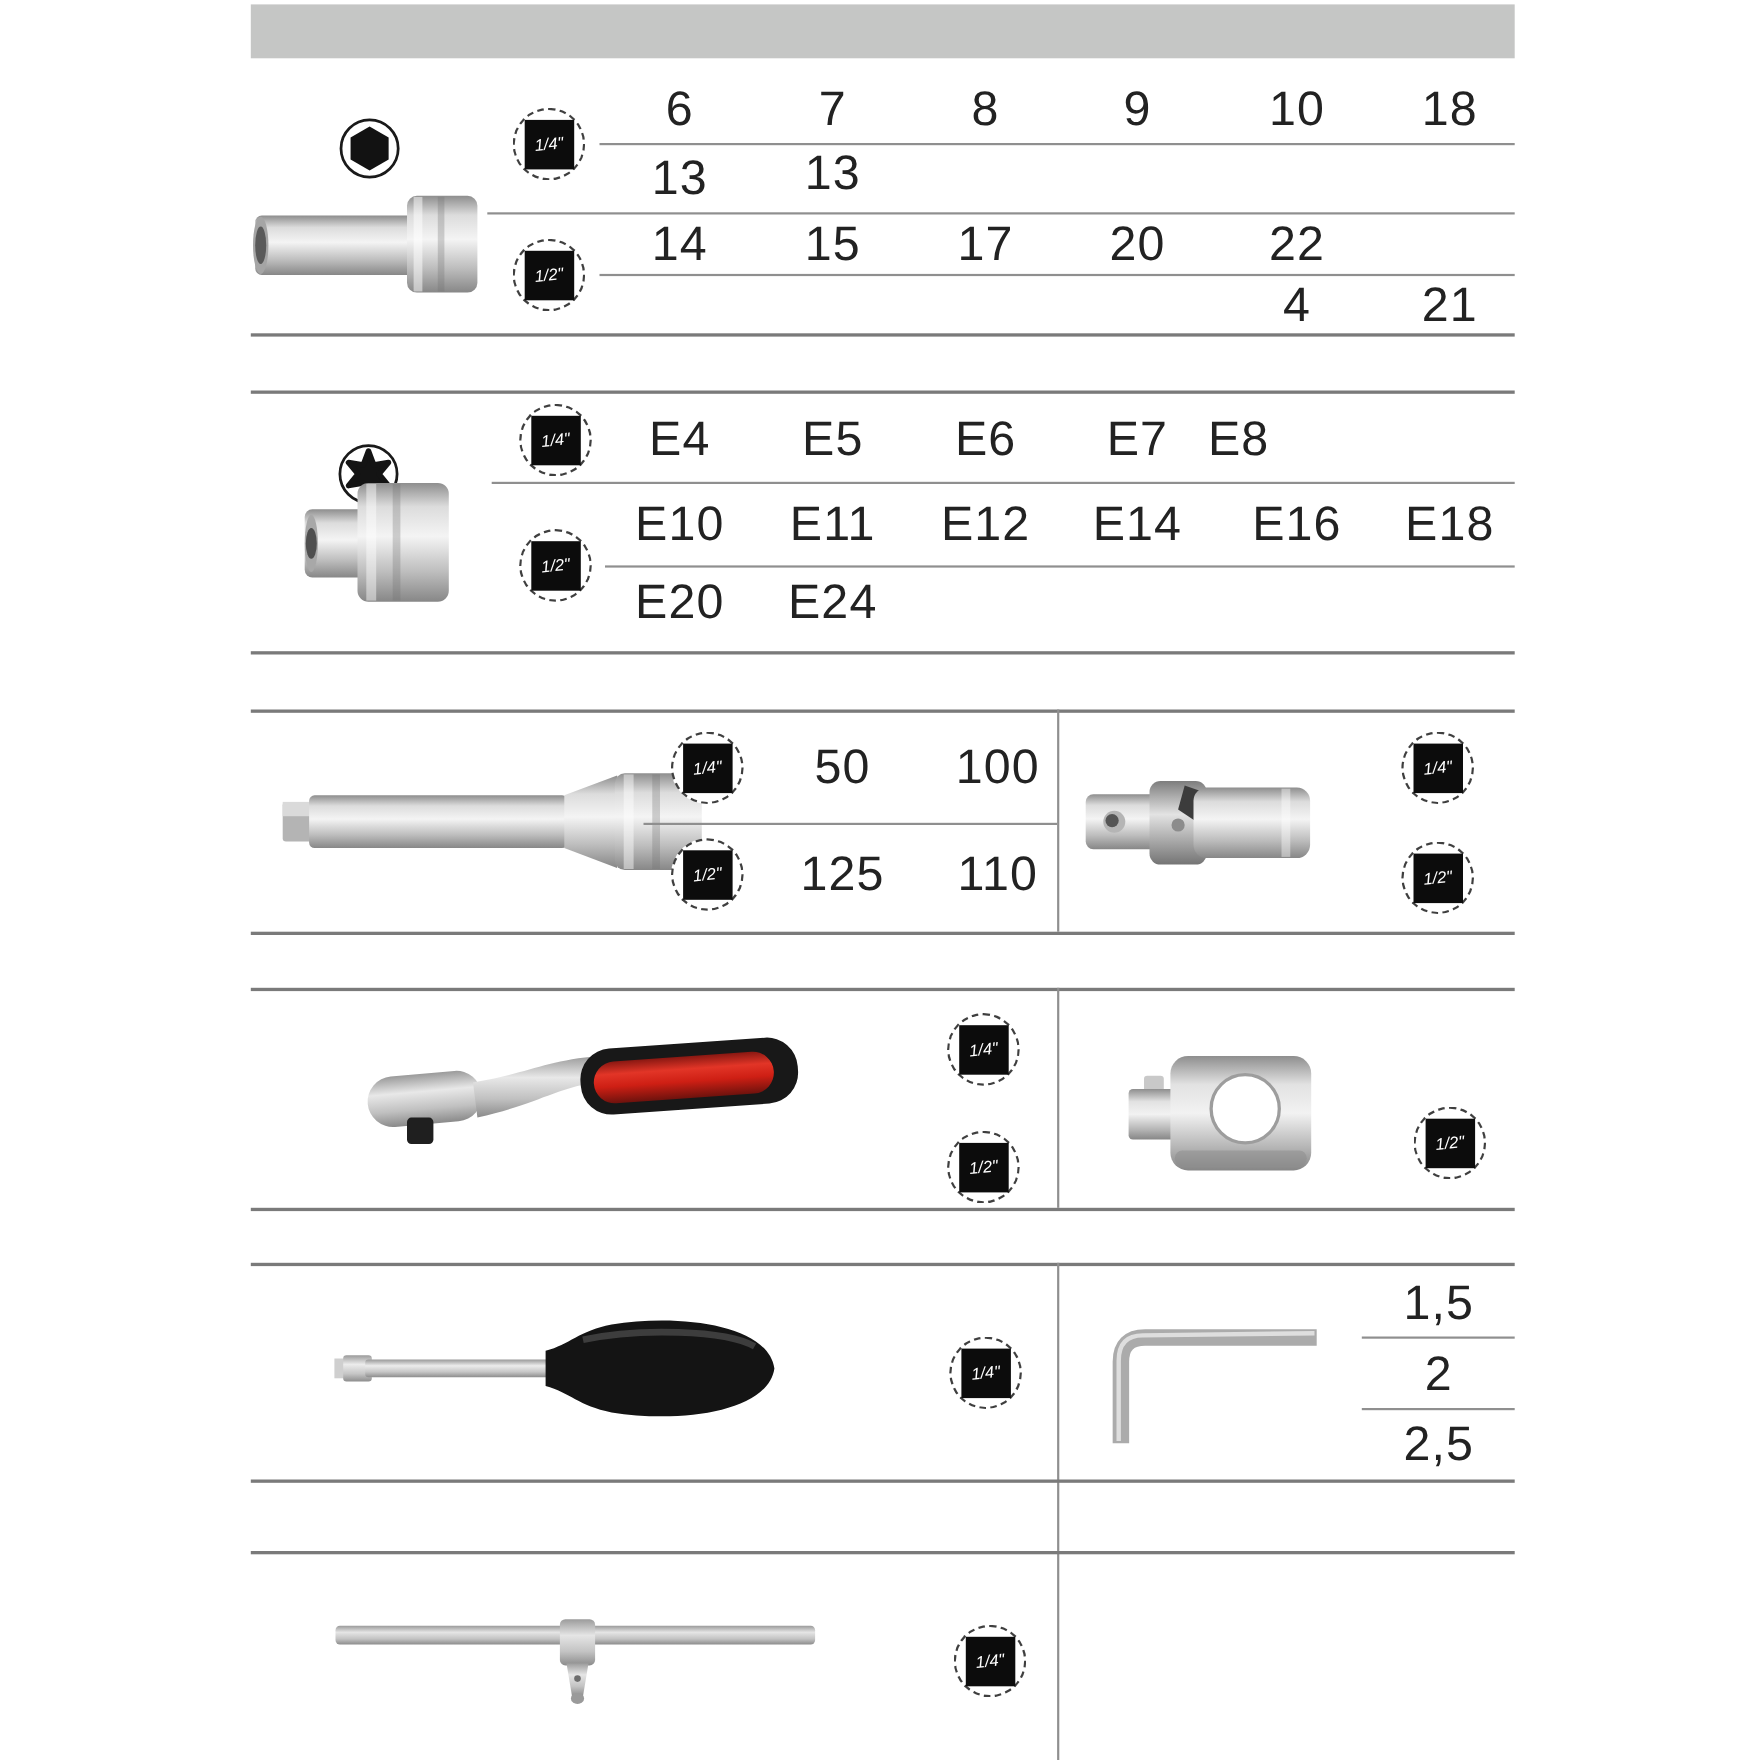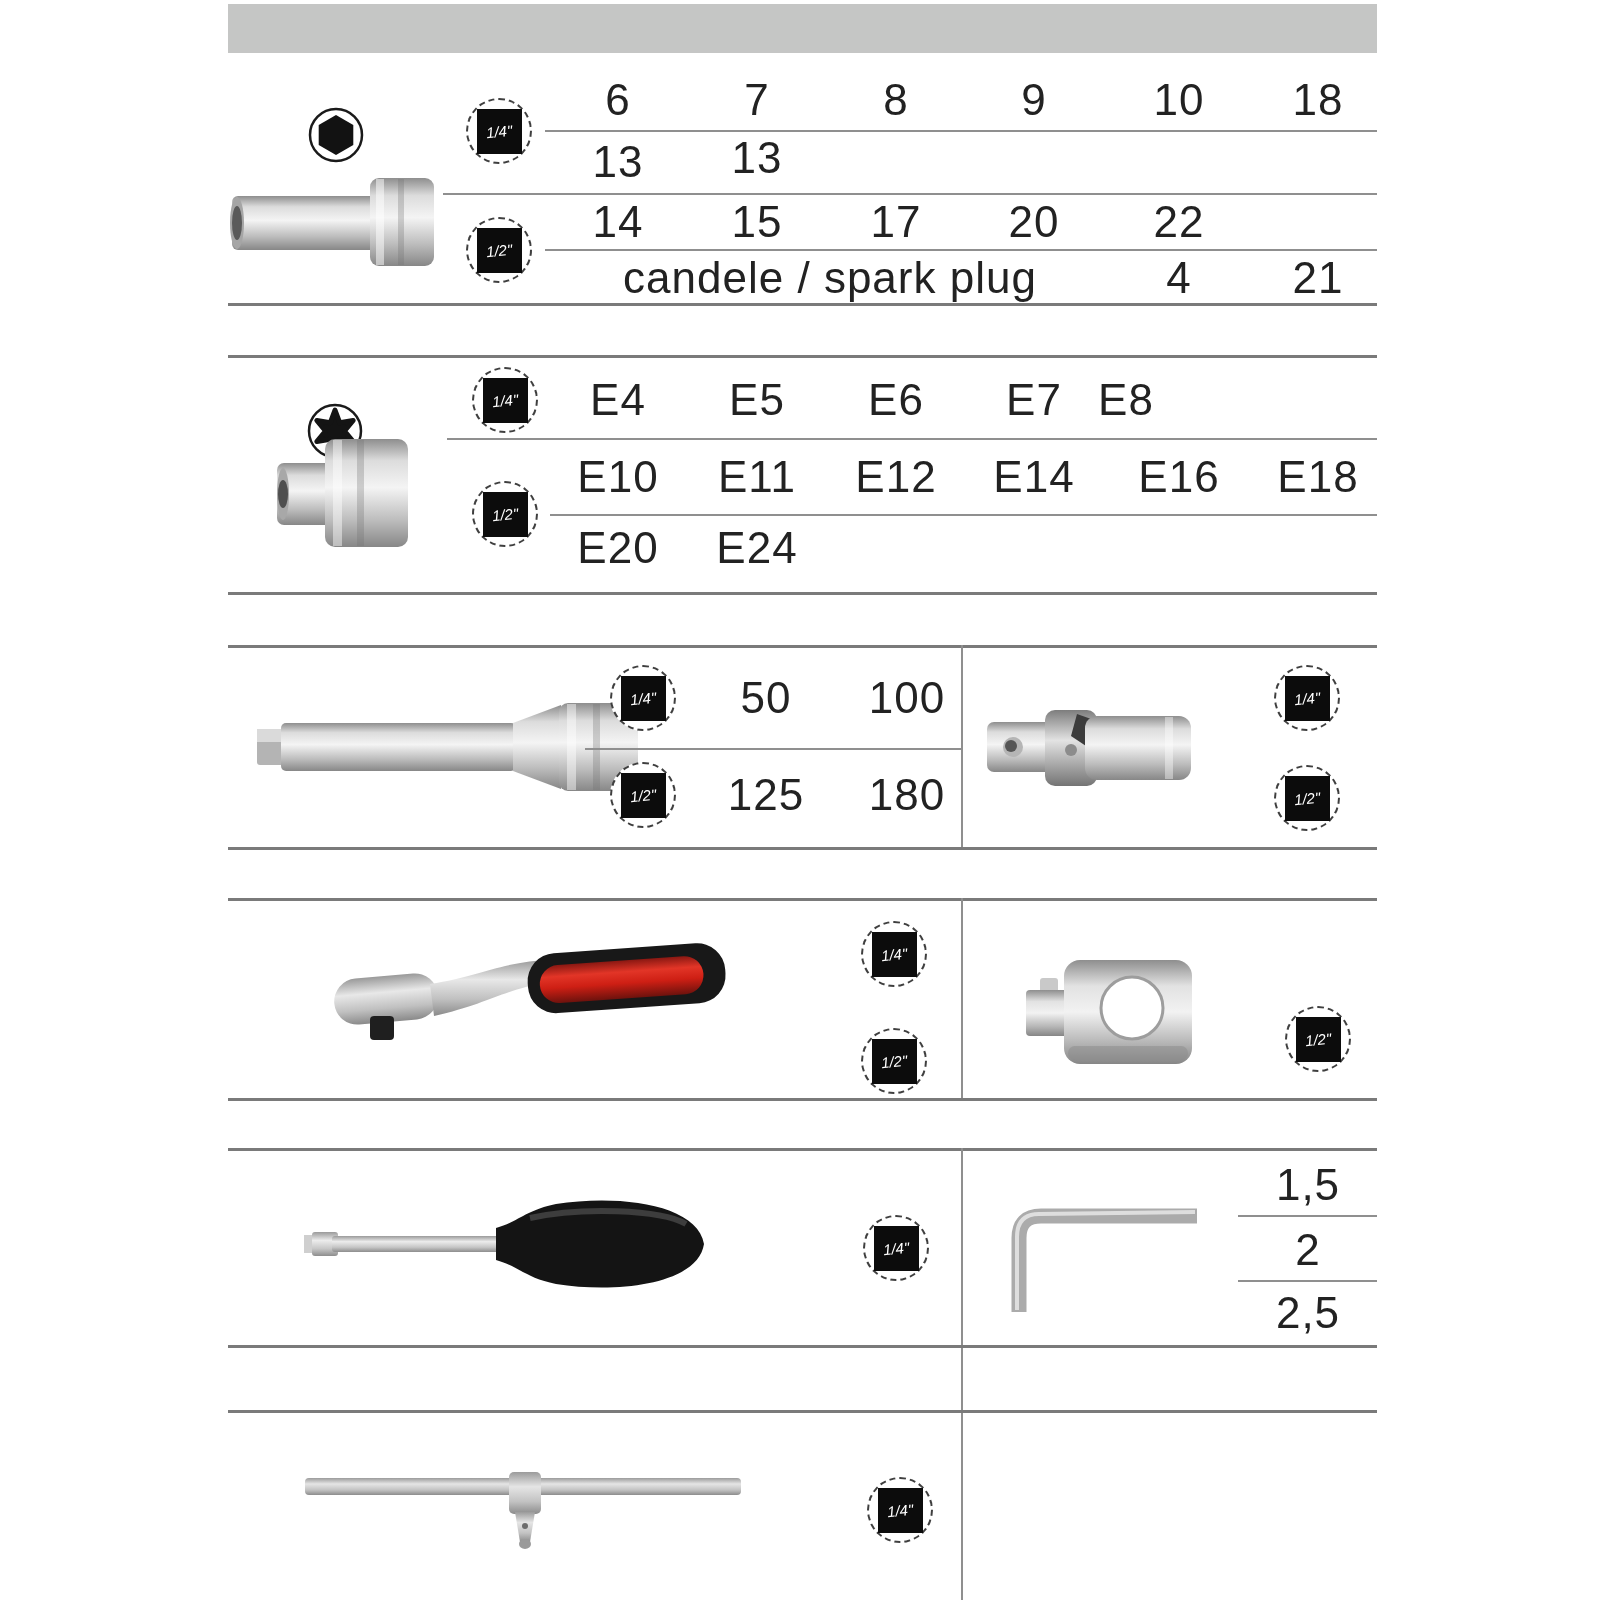--- a/index.html
+++ b/index.html
@@ -76,21 +76,20 @@
   <span class="num" style="left:757px;top:158px">13</span>
   <div class="hline thin" style="left:443px;top:193px;width:934px"></div>
 
   <span class="num" style="left:618px;top:222px">14</span>
   <span class="num" style="left:757px;top:222px">15</span>
   <span class="num" style="left:896px;top:222px">17</span>
   <span class="num" style="left:1034px;top:222px">20</span>
   <span class="num" style="left:1179px;top:222px">22</span>
   <div class="hline thin" style="left:545px;top:249px;width:832px"></div>
 
-  <span class="num" style="left:830px;top:278px">candele / spark plug</span>
   <span class="num" style="left:1179px;top:278px">4</span>
   <span class="num" style="left:1318px;top:278px">21</span>
   <div class="hline" style="left:228px;top:303px;width:1149px"></div>
 
   <div class="hline" style="left:228px;top:355px;width:1149px"></div>
 
   <div class="tool" style="left:305px;top:401px">
     <svg width="60" height="60" viewBox="0 0 60 60">
       <circle cx="30" cy="30" r="26" fill="#ffffff" stroke="#1a1a1a" stroke-width="2.5"></circle>
       <polygon points="30,9 34.75,21.77 48.19,19.5 39.5,30 48.19,40.5 34.75,38.23 30,51 25.25,38.23 11.81,40.5 20.5,30 11.81,19.5 25.25,21.77" fill="#141414" stroke="#141414" stroke-width="5" stroke-linejoin="round"></polygon>
@@ -178,21 +177,21 @@
   </div>
   <span class="num" style="left:766px;top:698px">50</span>
   <span class="num" style="left:907px;top:698px">100</span>
   <div class="hline thin" style="left:585px;top:748px;width:376px"></div>
   <div class="badge" style="left:643px;top:795px">
     <div class="badge-sq">
         <span>1/2"</span>
       </div>
   </div>
   <span class="num" style="left:766px;top:795px">125</span>
-  <span class="num" style="left:907px;top:795px">180</span>
+  <span class="num" style="left:907px;top:795px">110</span>
 
   <div class="tool" style="left:985px;top:696px">
     <svg width="210" height="104" viewBox="0 0 210 104">
       <defs>
         <linearGradient id="gd" x1="0" y1="0" x2="0" y2="1">
           <stop offset="0" stop-color="#8e8e8e"></stop>
             <stop offset="0.2" stop-color="#dcdcdc"></stop>
           <stop offset="0.45" stop-color="#f4f4f4"></stop>
             <stop offset="0.75" stop-color="#bdbdbd"></stop>
           <stop offset="1" stop-color="#878787"></stop>

